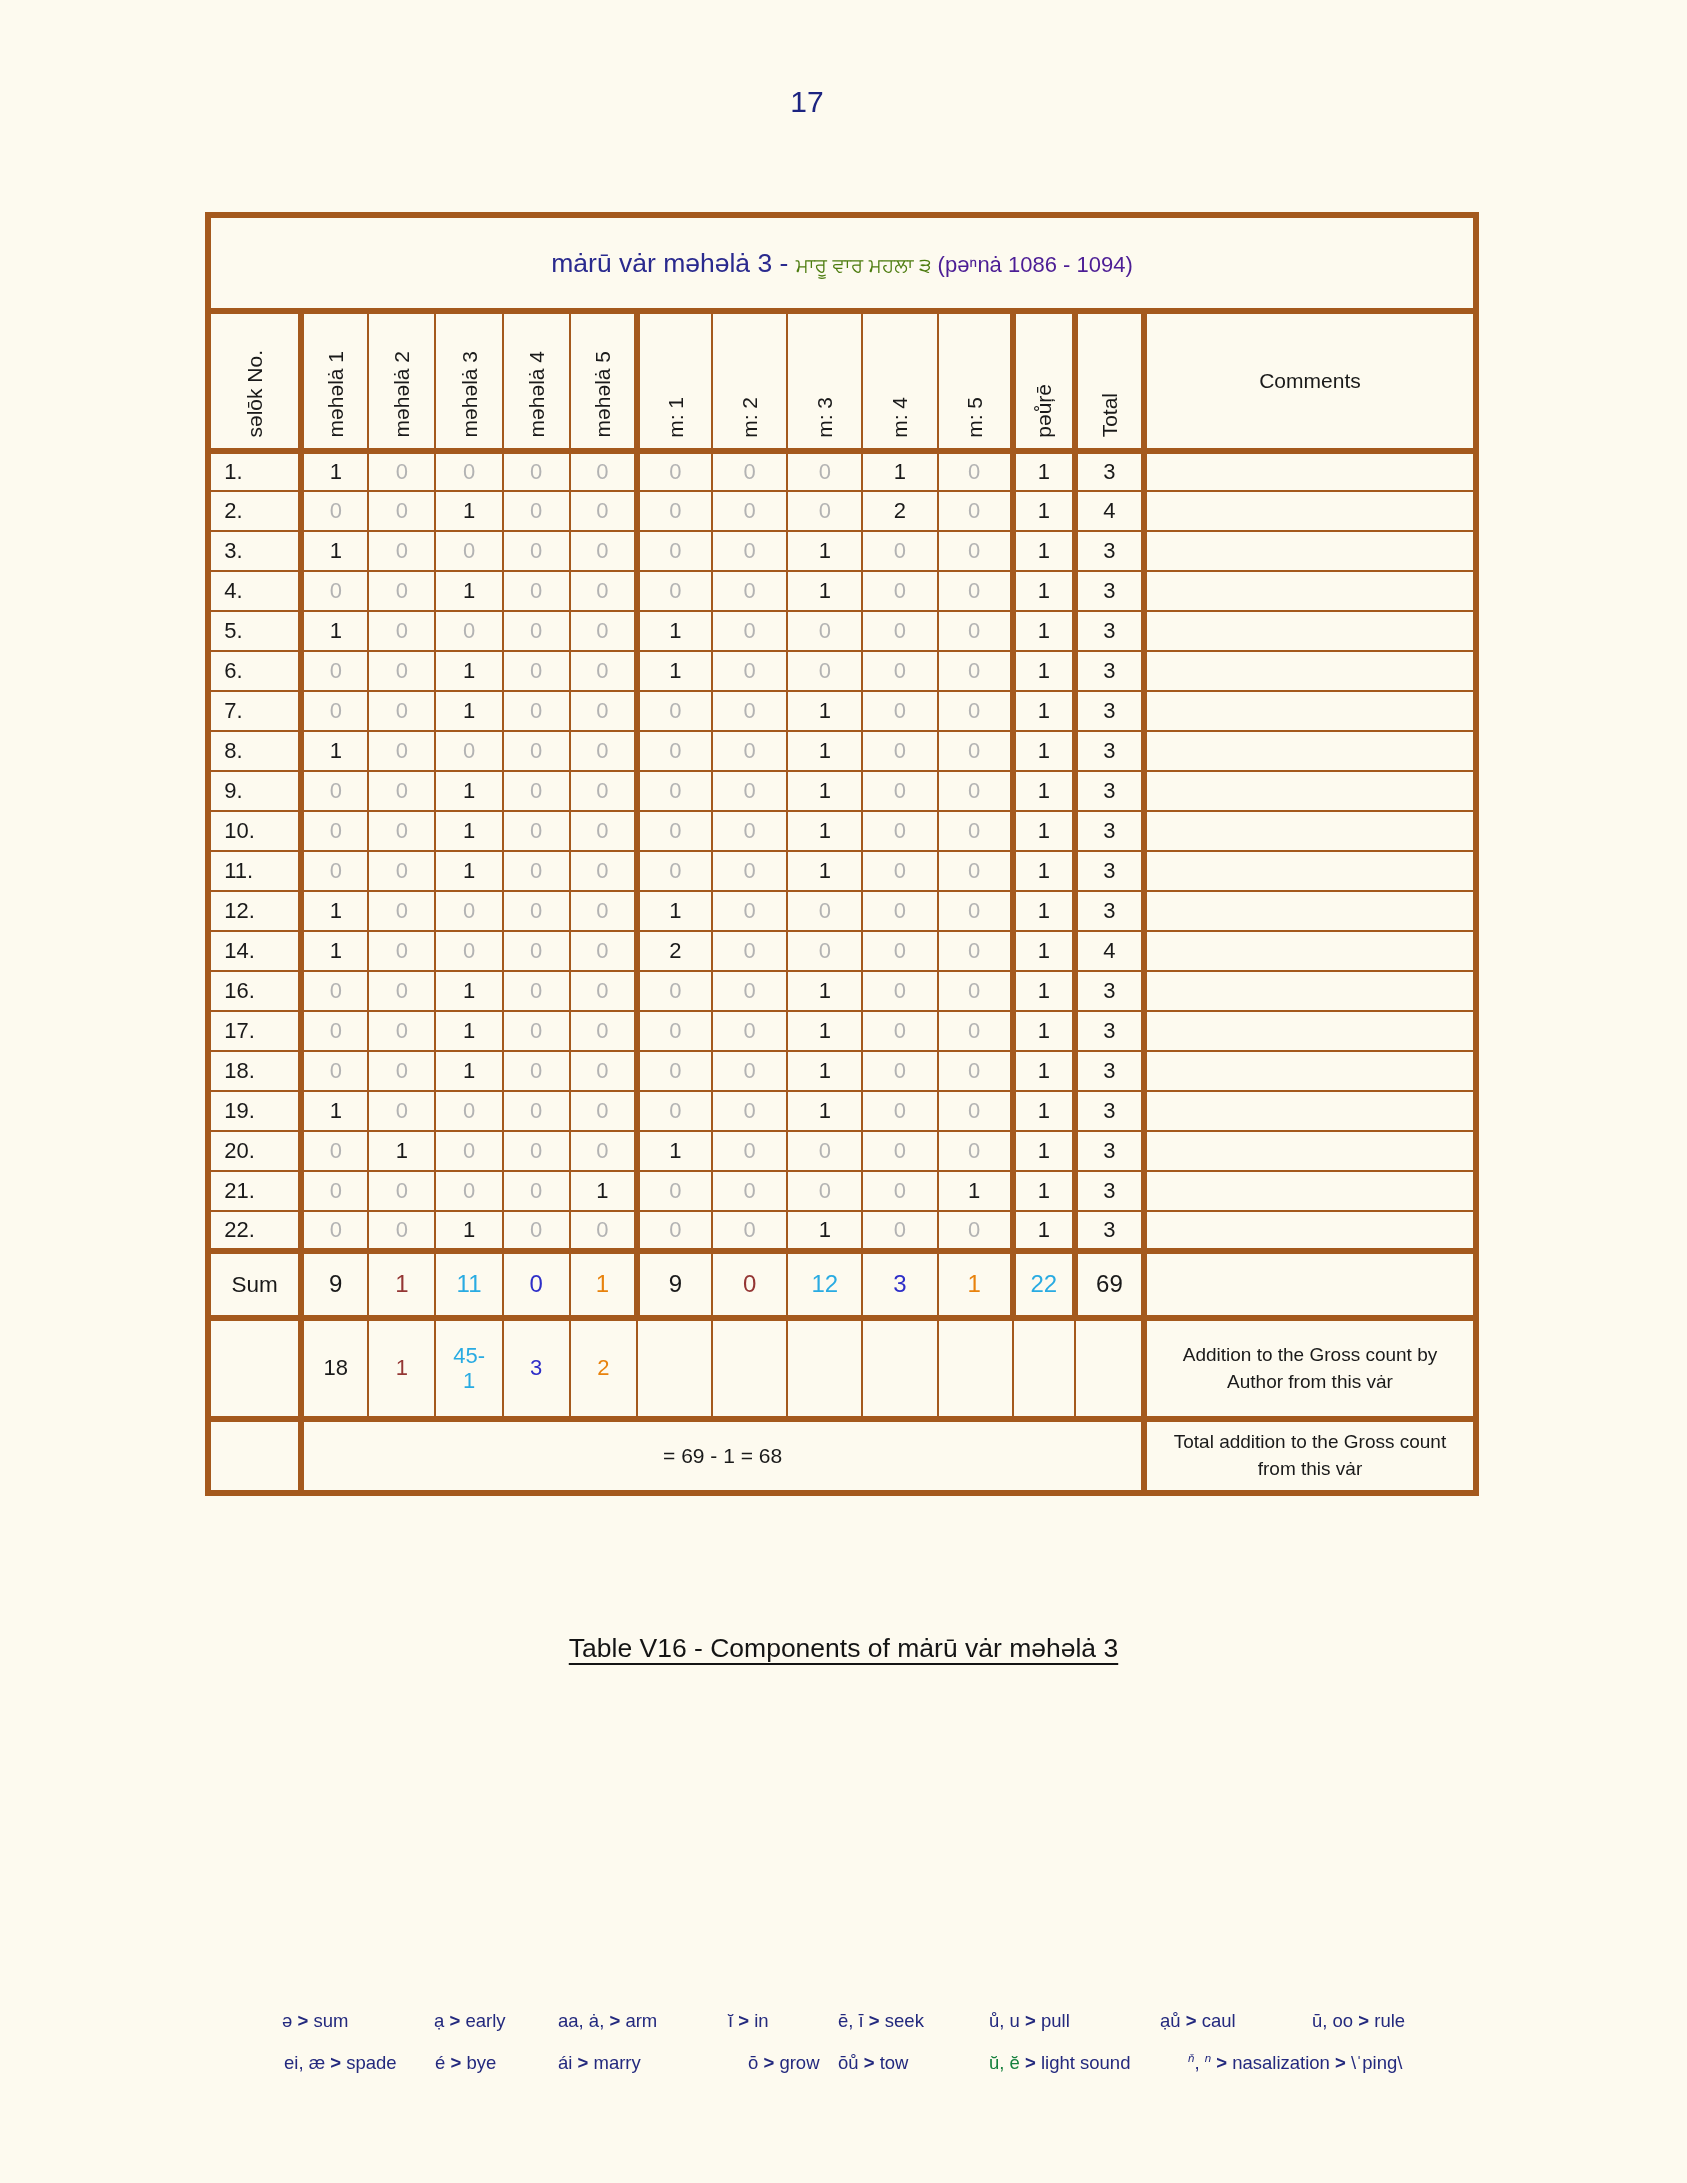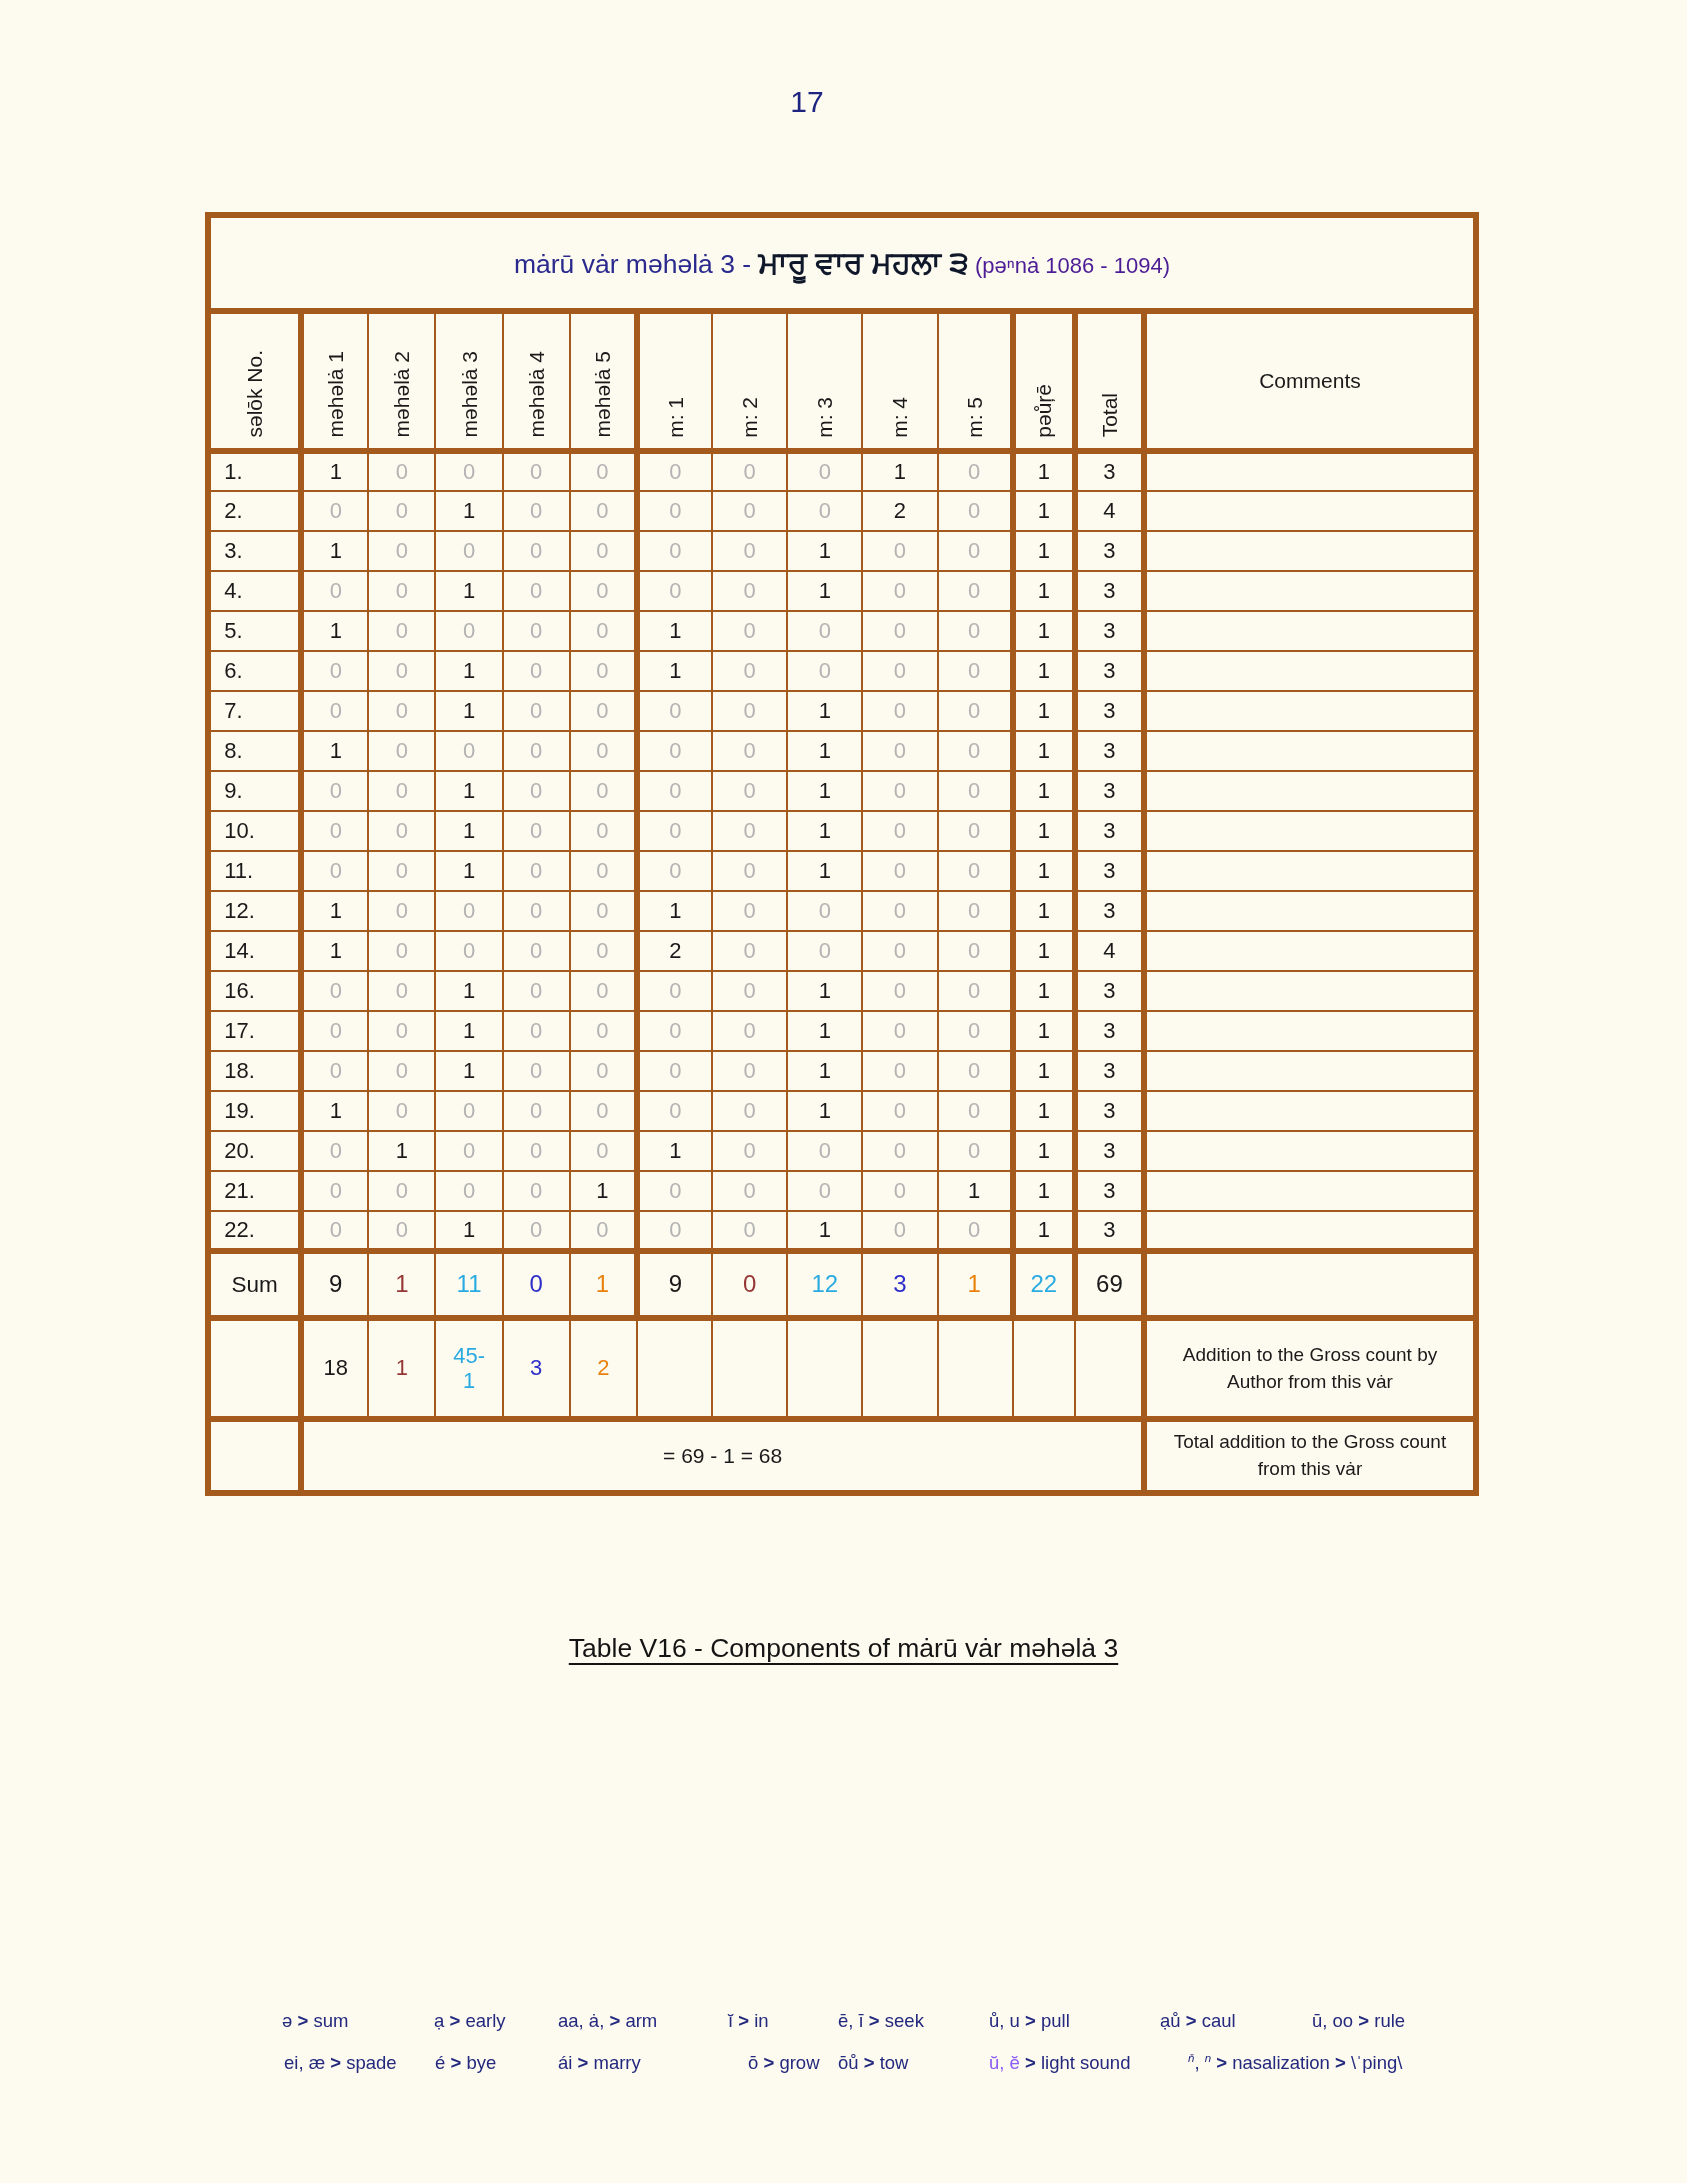--- a/index.html
+++ b/index.html
@@ -23,21 +23,21 @@
     vertical-align:middle;
   }
   .bl{border-left-width:6px}
   .br{border-right-width:6px}
   .gl{border-left-width:6px}
   .bt9{border-top-width:6px}
   .bb9{border-bottom-width:6px}
   .tr-title{height:96px}
   .title-cell{text-align:center;}
   .t-latin{color:#2A2A8E;font-size:26.5px}
-  .t-gurmukhi{color:#0f172a;font-size:31px;font-weight:bold}
+  .t-gurmukhi{color:#4d7c0f;font-size:20px;font-weight:normal}
   .t-pages{color:#4c1d95;font-size:22px}
   .tr-header{height:140px}
   .hcell{vertical-align:bottom}
   .vwrap{display:flex;height:131px;align-items:flex-end;justify-content:center;
          padding-bottom:10.6px;box-sizing:border-box}
   .vtext{writing-mode:vertical-rl;transform:rotate(180deg);
          font-size:21px;line-height:1;white-space:nowrap;color:#1A1A1A}
   .ch-comments{text-align:center;font-size:21px;vertical-align:middle}
   .tr-data{height:40px}
   .ncell{font-size:22px;text-align:left;padding-left:13.2px}
@@ -57,21 +57,21 @@
   }
   .caption span{
     text-decoration:underline;text-decoration-thickness:2px;text-underline-offset:6px;
   }
   .legend-line{
     position:absolute;left:0;width:1687px;height:28px;
     font-size:18.5px;color:#23297E;
   }
   .legend-line span.item{position:absolute;white-space:nowrap}
   .legend-line b{font-weight:bold}
-  .lg-gray{color:#8b5cf6}
+  .lg-gray{color:#15803d}
   .legend-line sup{font-size:0.62em;font-style:italic}
   #legend-line-1{top:2010px}
   #legend-line-2{top:2052px}
 </style>
 </head>
 <body>
 
 <div class="pageno">17</div>
 
 <table class="main">

